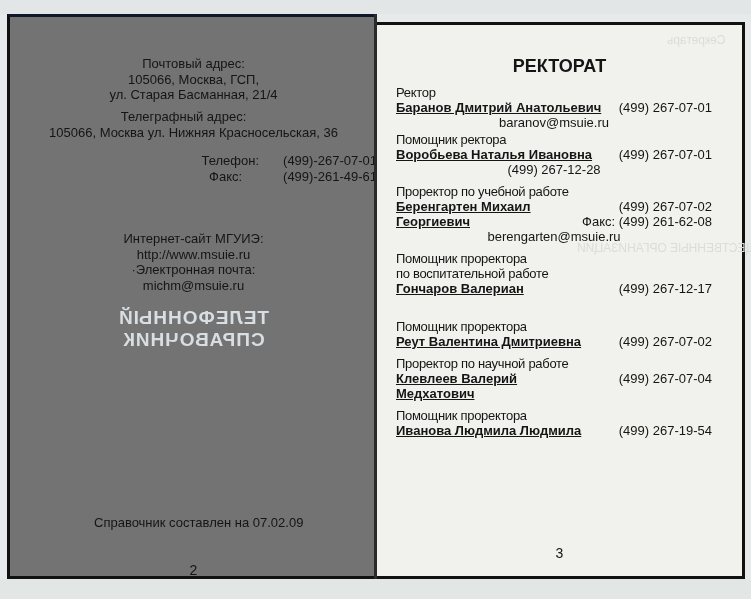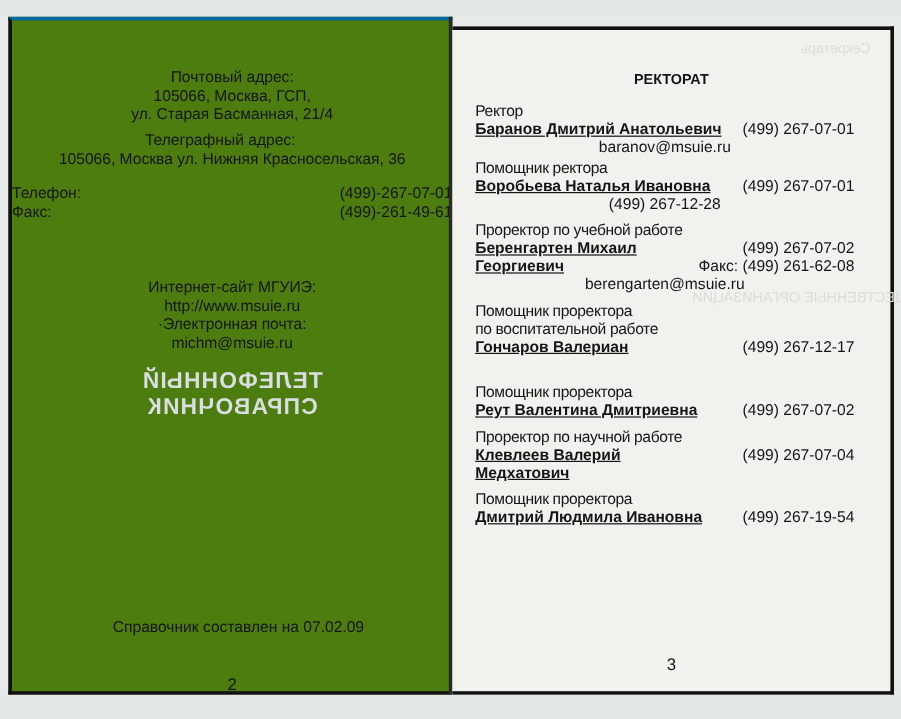--- a/index.html
+++ b/index.html
@@ -17,22 +17,22 @@
       width: 751px;
       height: 599px;
       background: #e6eaea;
     }
     .page-left {
       position: absolute;
       left: 7px;
       top: 14px;
       width: 370px;
       height: 565px;
-      background: #4d7c0f;
-      border-top: 3px solid #0369a1;
+      background: #737373;
+      border-top: 3px solid #0f172a;
       border-left: 3px solid #111;
       border-bottom: 3px solid #111;
       box-sizing: border-box;
     }
     .spine {
       position: absolute;
       left: 374px;
       top: 14px;
       width: 3px;
       height: 565px;
@@ -67,21 +67,21 @@
       width: 100%;
       height: 100%;
       font-size: 13px;
       line-height: 15.5px;
       text-align: center;
     }
     .block { position: absolute; left: 0; width: 100%; }
     .postal { top: 39px; }
     .telegraph { top: 92px; left: -20px; }
     .phones { top: 136px; }
-    .phones .row { display: flex; justify-content: space-between; }
+    .phones .row { display: flex; justify-content: flex-end; gap: 20px; }
     .phones .lbl { display: inline-block; width: 60px; text-align: left; }
     .phones .val { display: inline-block; text-align: left; }
     .internet { top: 214px; }
     .compiled { position: absolute; top: 498px; left: 84px; font-size: 13px; }
     .pnum-left { position: absolute; top: 546px; left: 0; width: 100%; text-align: center; font-size: 14px; }
     .ghost {
       position: absolute;
       top: 290px; left: 0; width: 100%;
       text-align: center;
       font-size: 19px;
@@ -99,21 +99,21 @@
       font-size: 13px;
       line-height: 15px;
     }
     .rtitle {
       position: absolute;
       top: 34px;
       left: 0;
       width: 100%;
       text-align: center;
       font-weight: bold;
-      font-size: 12px;
+      font-size: 18px;
     }
     .entry {
       position: absolute;
       left: 19px;
       width: 316px;
     }
     .entry .role { font-weight: normal; letter-spacing: -0.3px; }
     .entry .line { display: flex; justify-content: space-between; }
     .entry .name { font-weight: bold; text-decoration: underline; }
     .entry .contact { text-align: center; }
@@ -232,21 +232,21 @@
         <div class="line">
           <span class="name">Клевлеев Валерий</span>
           <span class="contact">(499) 267-07-04</span>
         </div>
         <div class="name">Медхатович</div>
       </div>
 
       <div class="entry" style="top:383px">
         <div class="role">Помощник проректора</div>
         <div class="line">
-          <span class="name">Дмитрий Людмила Ивановна</span>
+          <span class="name">Иванова Людмила Людмила</span>
           <span class="contact">(499) 267-19-54</span>
         </div>
       </div>
 
 
       <div class="pnum-right">3</div>
     </div>
   </div>
 
   <div class="strip-bottom"></div>

